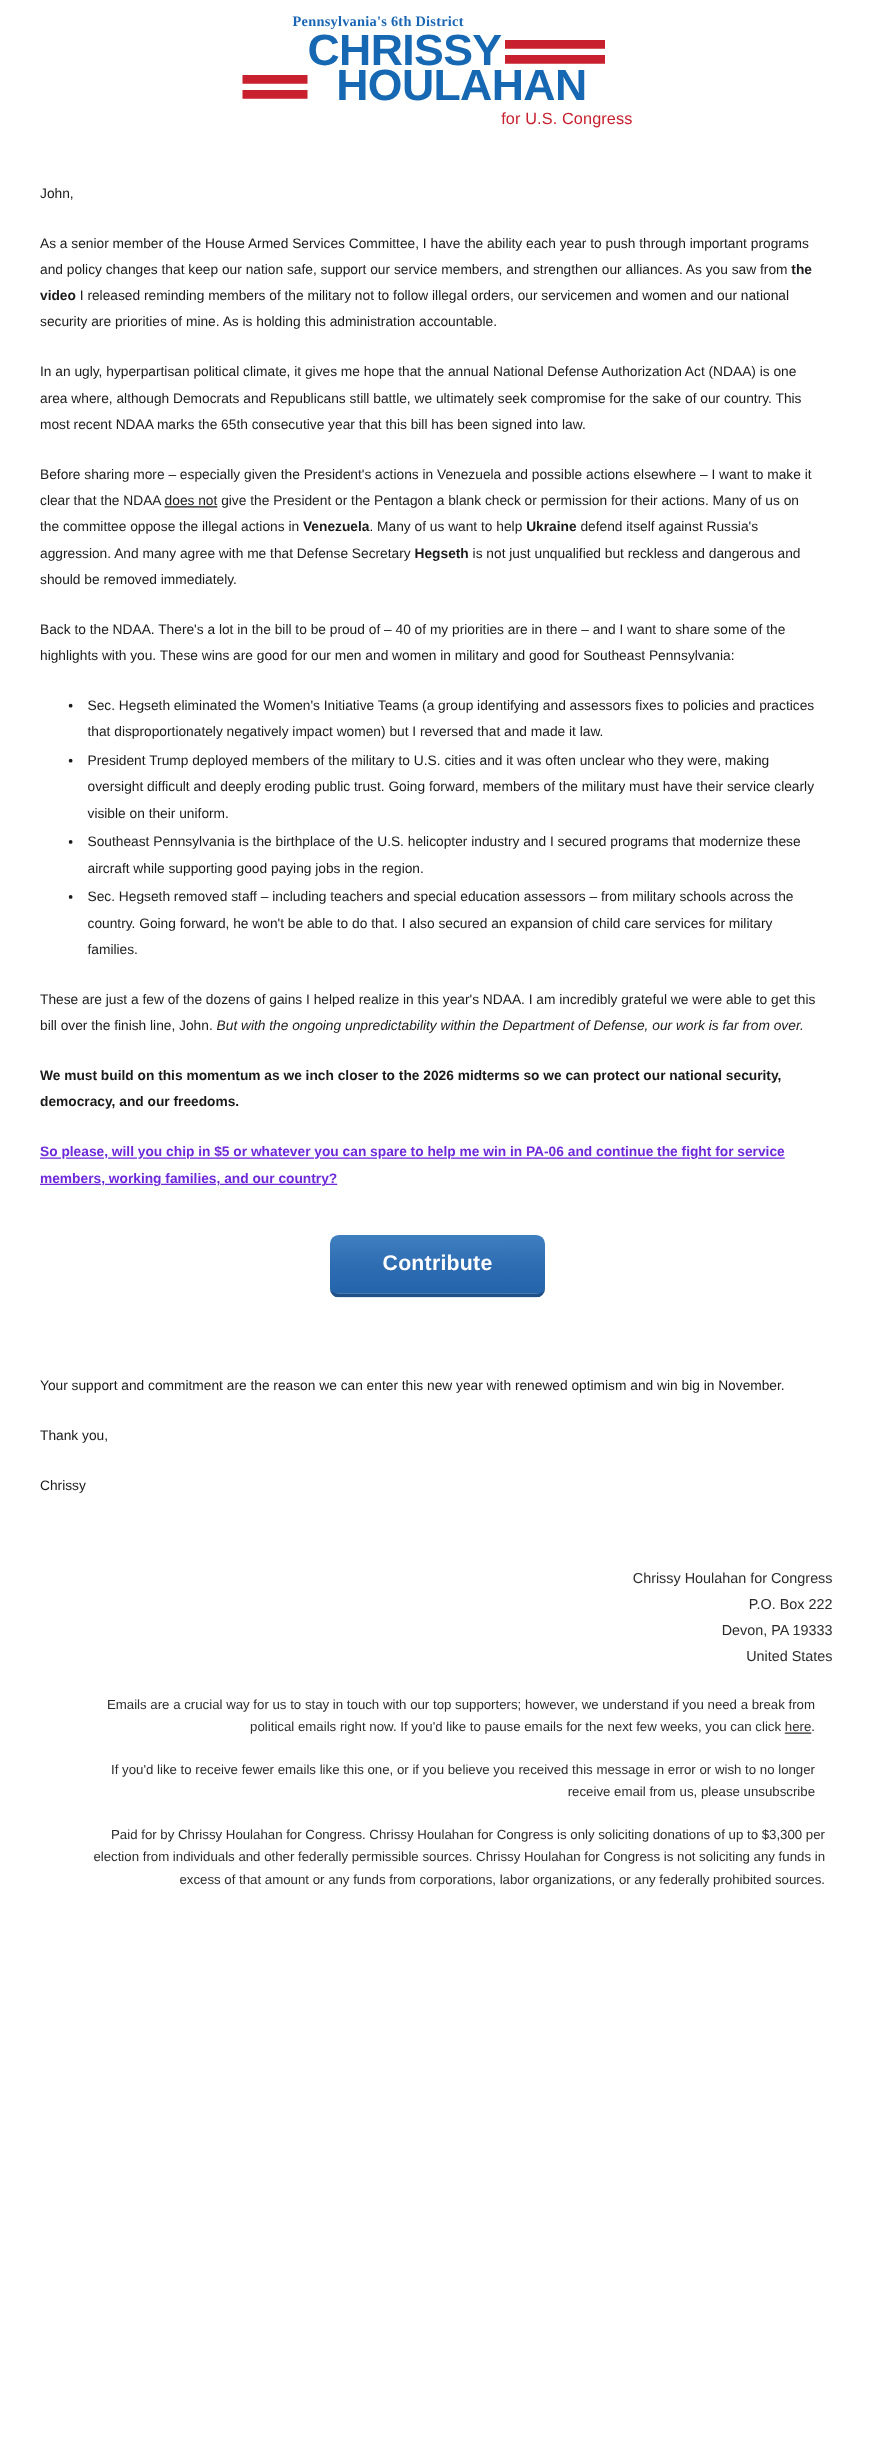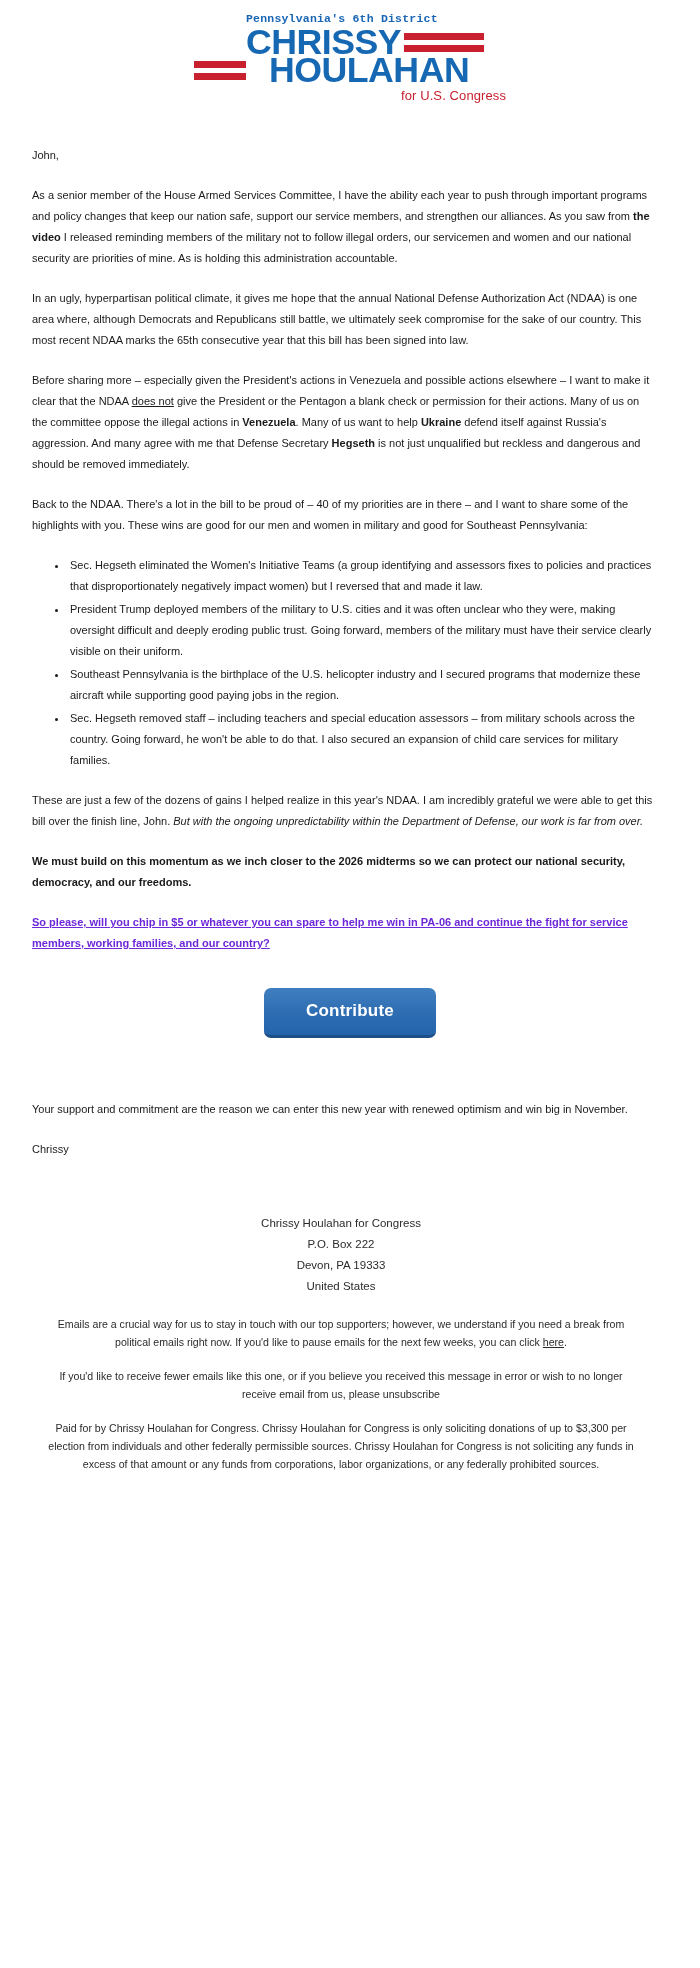--- a/index.html
+++ b/index.html
@@ -32,23 +32,23 @@
     display: inline-block;
     text-align: left;
     position: relative;
     width: 312px;
   }
   .logo-district {
     font-size: 11.5px;
     font-weight: bold;
     color: #1a66b5;
     letter-spacing: 0.2px;
-    margin-left: 52px;
+    margin-left: 40px;
     margin-bottom: 2px;
-    font-family: Liberation Mono, monospace;
+    font-family: Liberation Serif, serif;
   }
   .logo-row {
     display: flex;
     align-items: center;
     height: 30px;
   }
   .logo-row2 {
     display: flex;
     align-items: center;
     height: 30px;
@@ -148,23 +148,24 @@
     font-size: 17px;
     font-weight: bold;
     font-family: "Liberation Sans", sans-serif;
     letter-spacing: 0.2px;
     cursor: pointer;
     text-align: center;
   }
 
   
   .footer {
-    padding: 34px 52px 26px 34px;
-    text-align: center;
+    padding: 34px 34px 26px 34px;
+    text-align: right;
     color: #2b2b2b;
+    margin-left: 24px;
   }
   .footer-addr {
     font-size: 11.5px;
     line-height: 21px;
     margin-bottom: 18px;
   }
   .footer-addr div { margin: 0; }
   .footer-para {
     font-size: 10.6px;
     line-height: 18px;
@@ -231,20 +232,21 @@
 
     <a class="cta-link" href="#">So please, will you chip in $5 or whatever you can spare to help me win in PA-06 and continue the fight for service members, working families, and our country?</a>
   </div>
 
   <div class="btn-row">
     <button class="contribute-btn">Contribute</button>
   </div>
 
   <div class="body-content">
     <p>Your support and commitment are the reason we can enter this new year with renewed optimism and win big in November.</p>
+    <p>Thank you,</p>
     <p>Chrissy</p>
   </div>
 
   <div class="footer">
     <div class="footer-addr">
       <div>Chrissy Houlahan for Congress</div>
       <div>P.O. Box 222</div>
       <div>Devon, PA 19333</div>
       <div>United States</div>
     </div>

